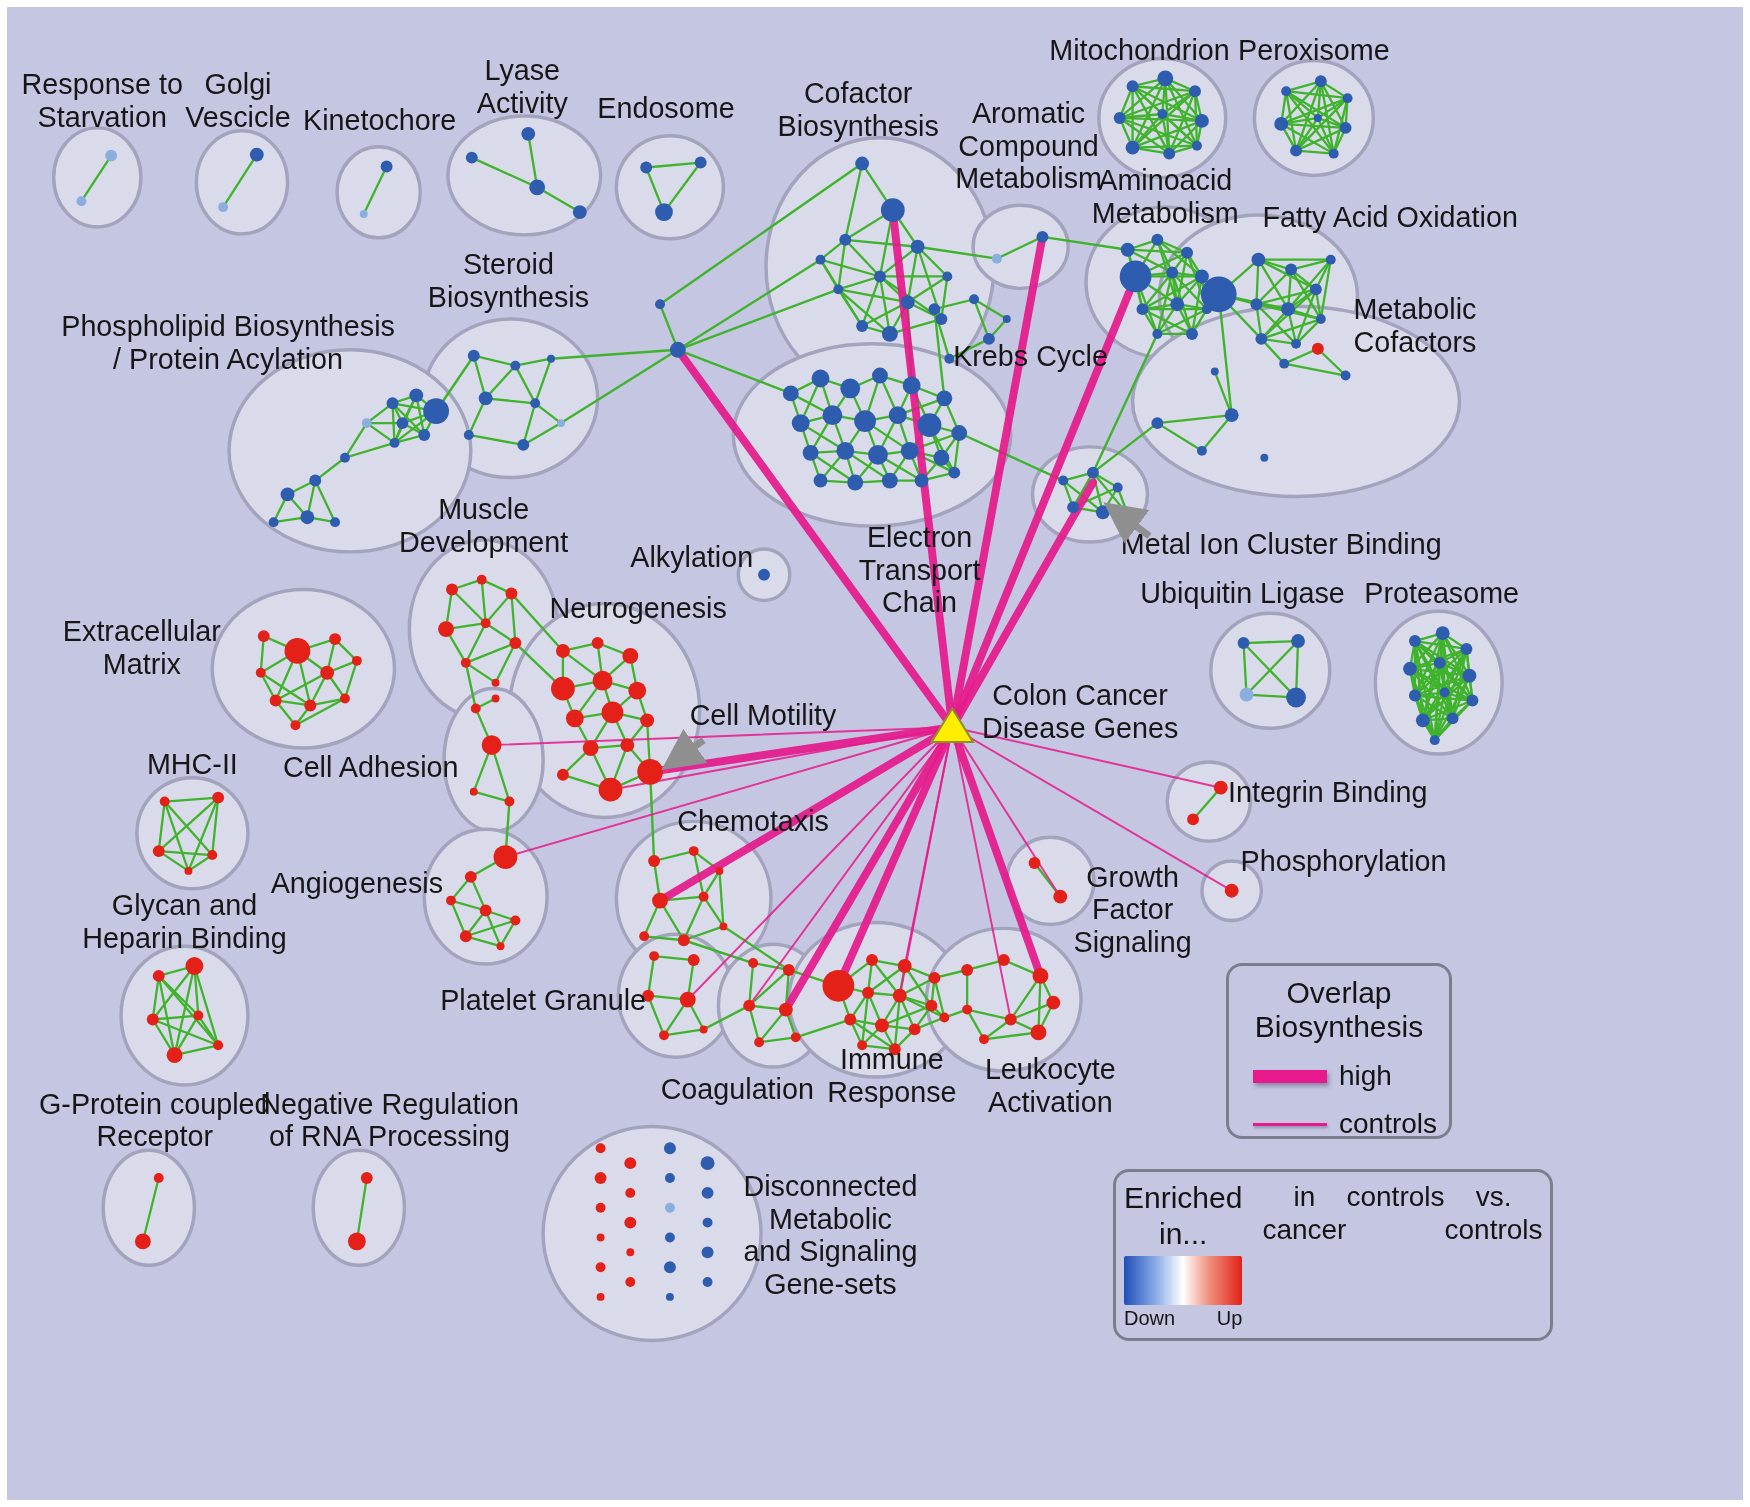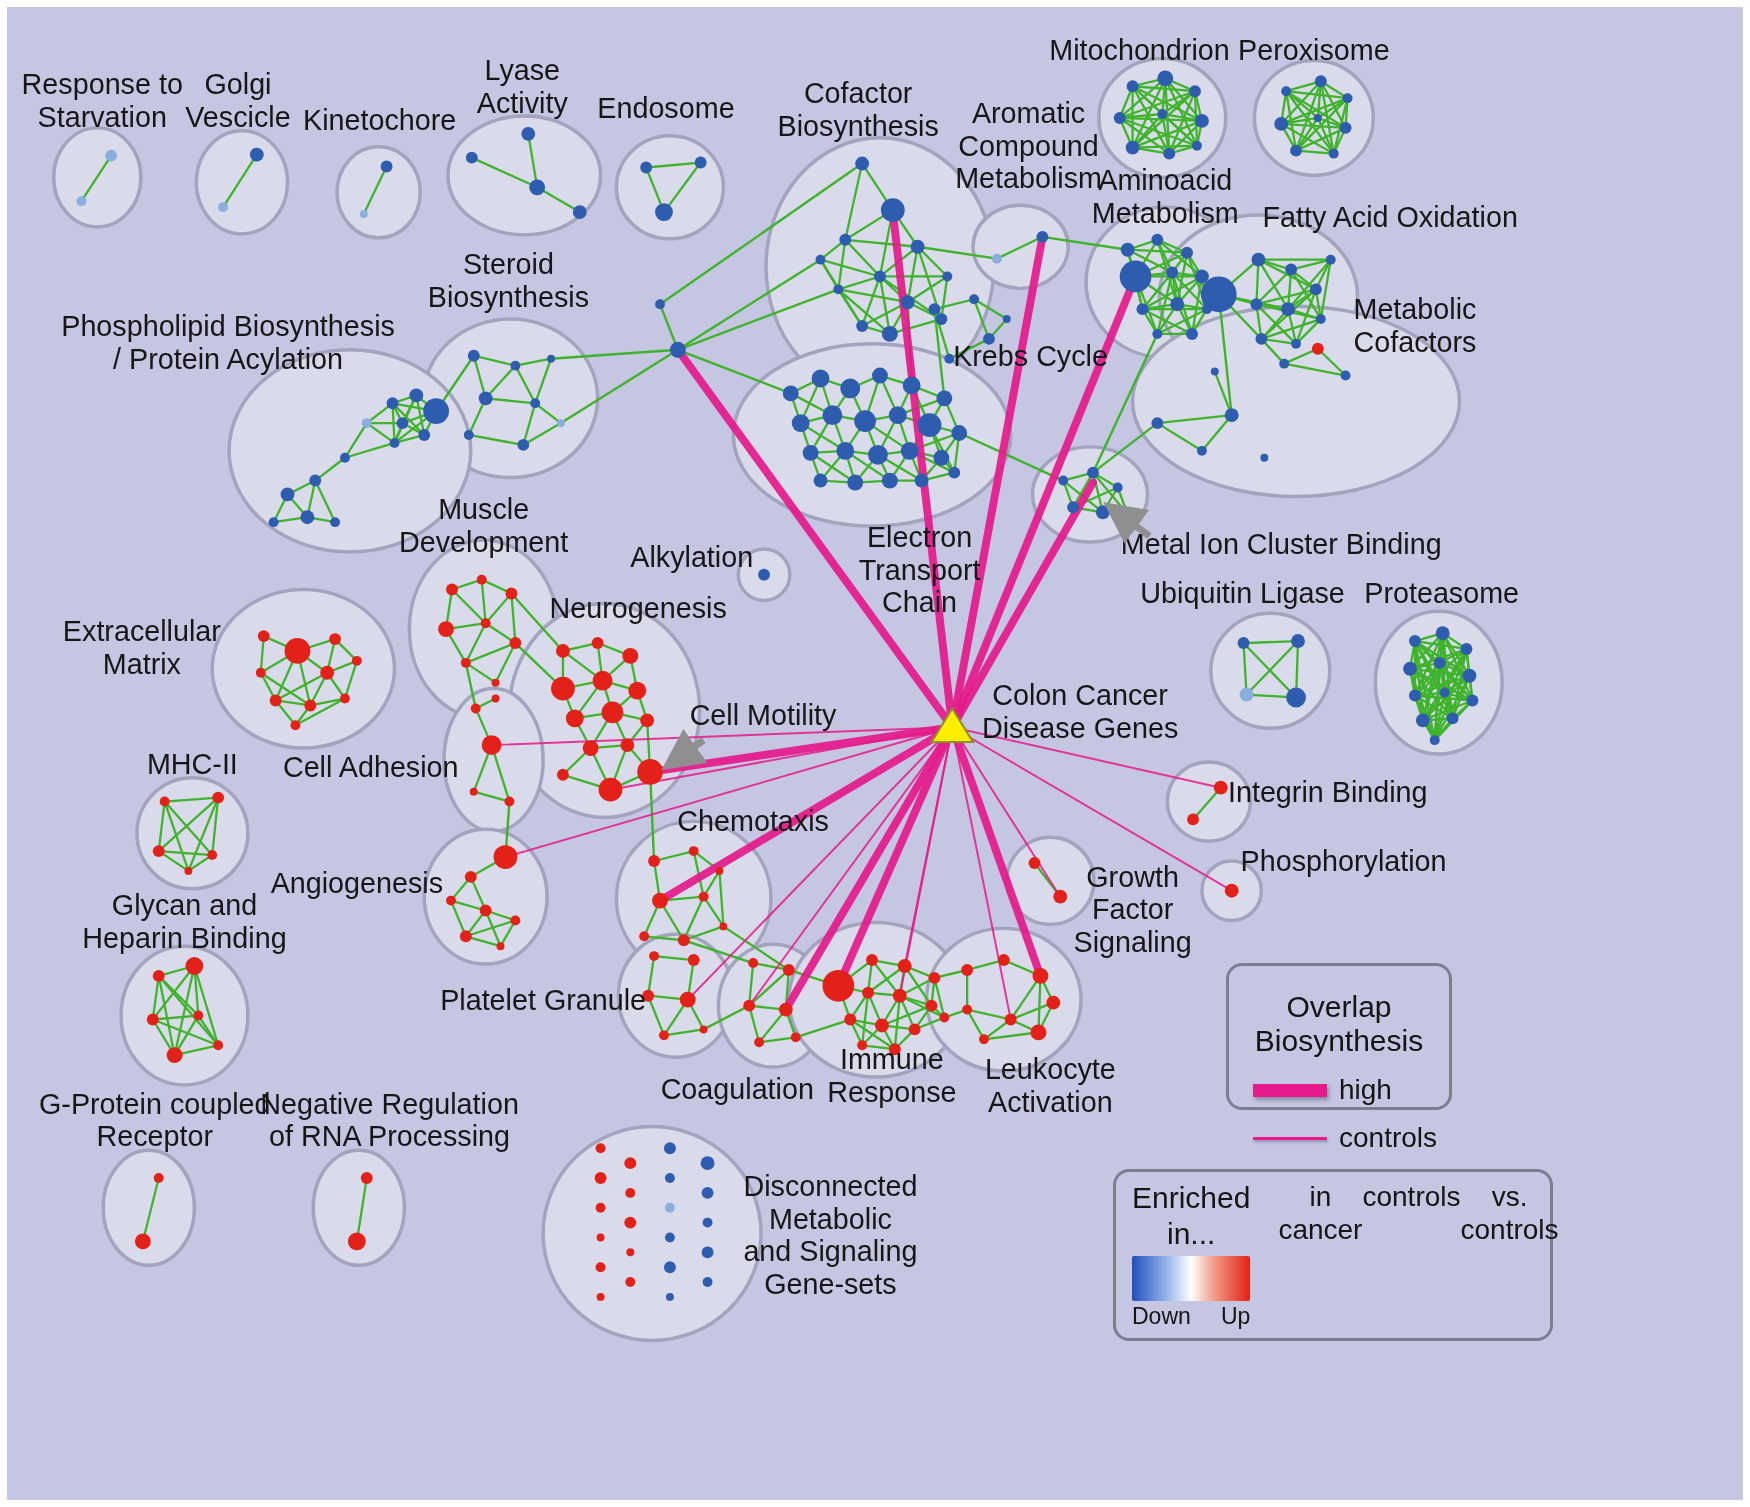--- a/index.html
+++ b/index.html
@@ -1,32 +1,32 @@
 <!DOCTYPE html>
 <html><head>
 <meta charset="utf-8">
 <style>
   * { box-sizing: border-box; }
   body { margin: 0; background: #ffffff; font-family: "Liberation Sans", sans-serif; }
   .figure { position: relative; width: 1750px; height: 1507px; background: #c5c6e2; border: 7px solid #ffffff; overflow: hidden; }
   .figure svg { position: absolute; left: 0; top: 0; }
   svg text { font-family: "Liberation Sans", sans-serif; }
   .legend { position: absolute; border: 3px solid #7d7d90; border-radius: 16px; color: #141414; background: transparent; }
-  .legend-overlap { left: 1219px; top: 956px; width: 226px; height: 147px; padding-top: 24px; }
+  .legend-overlap { left: 1219px; top: 956px; width: 226px; height: 176px; padding-top: 10px; }
   .legend-overlap .t { text-align: center; font-size: 30px; line-height: 34px; }
   .legend-overlap .row { display: flex; align-items: center; gap: 12px; margin: 16px 0 0 24px; }
   .line-high { width: 74px; height: 13px; background: #e61a8c; box-shadow: 2px 3px 4px rgba(60,60,90,.45); }
   .line-mod { width: 74px; height: 3px; background: #e61a8c; box-shadow: 1px 2px 3px rgba(60,60,90,.4); }
   .legend-overlap .row span { font-size: 28px; }
-  .legend-enriched { left: 1106px; top: 1162px; width: 440px; height: 172px; padding: 8px 16px; display: flex; gap: 28px; align-items: stretch; }
+  .legend-enriched { left: 1106px; top: 1162px; width: 440px; height: 172px; padding: 8px 8px; display: flex; gap: 20px; align-items: stretch; }
   .grad-col { width: 246px; display: flex; flex-direction: column; }
   .grad-col .t { text-align: center; font-size: 30px; line-height: 36px; }
   .grad-bar { height: 54px; margin-top: 4px; border-radius: 2px;
     background: linear-gradient(90deg, #1f4eb8 0%, #8fb0e8 28%, #ffffff 50%, #f0907c 72%, #e32118 100%); }
-  .du { display: flex; justify-content: space-between; font-size: 23px; margin-top: 2px; }
+  .du { display: flex; justify-content: space-between; font-size: 20px; margin-top: 2px; }
   .note { flex: 1; display: flex; flex-direction: row; justify-content: center; text-align: center; font-size: 28px; line-height: 33px; }
 </style>
 </head>
 <body>
 
 <div class="figure">
 
   <svg id="network-svg" width="1736" height="1493" viewBox="0 0 1750 1507">
     <defs>
       <marker id="arrowhead" markerWidth="6" markerHeight="6" refX="4.5" refY="3" orient="auto">

